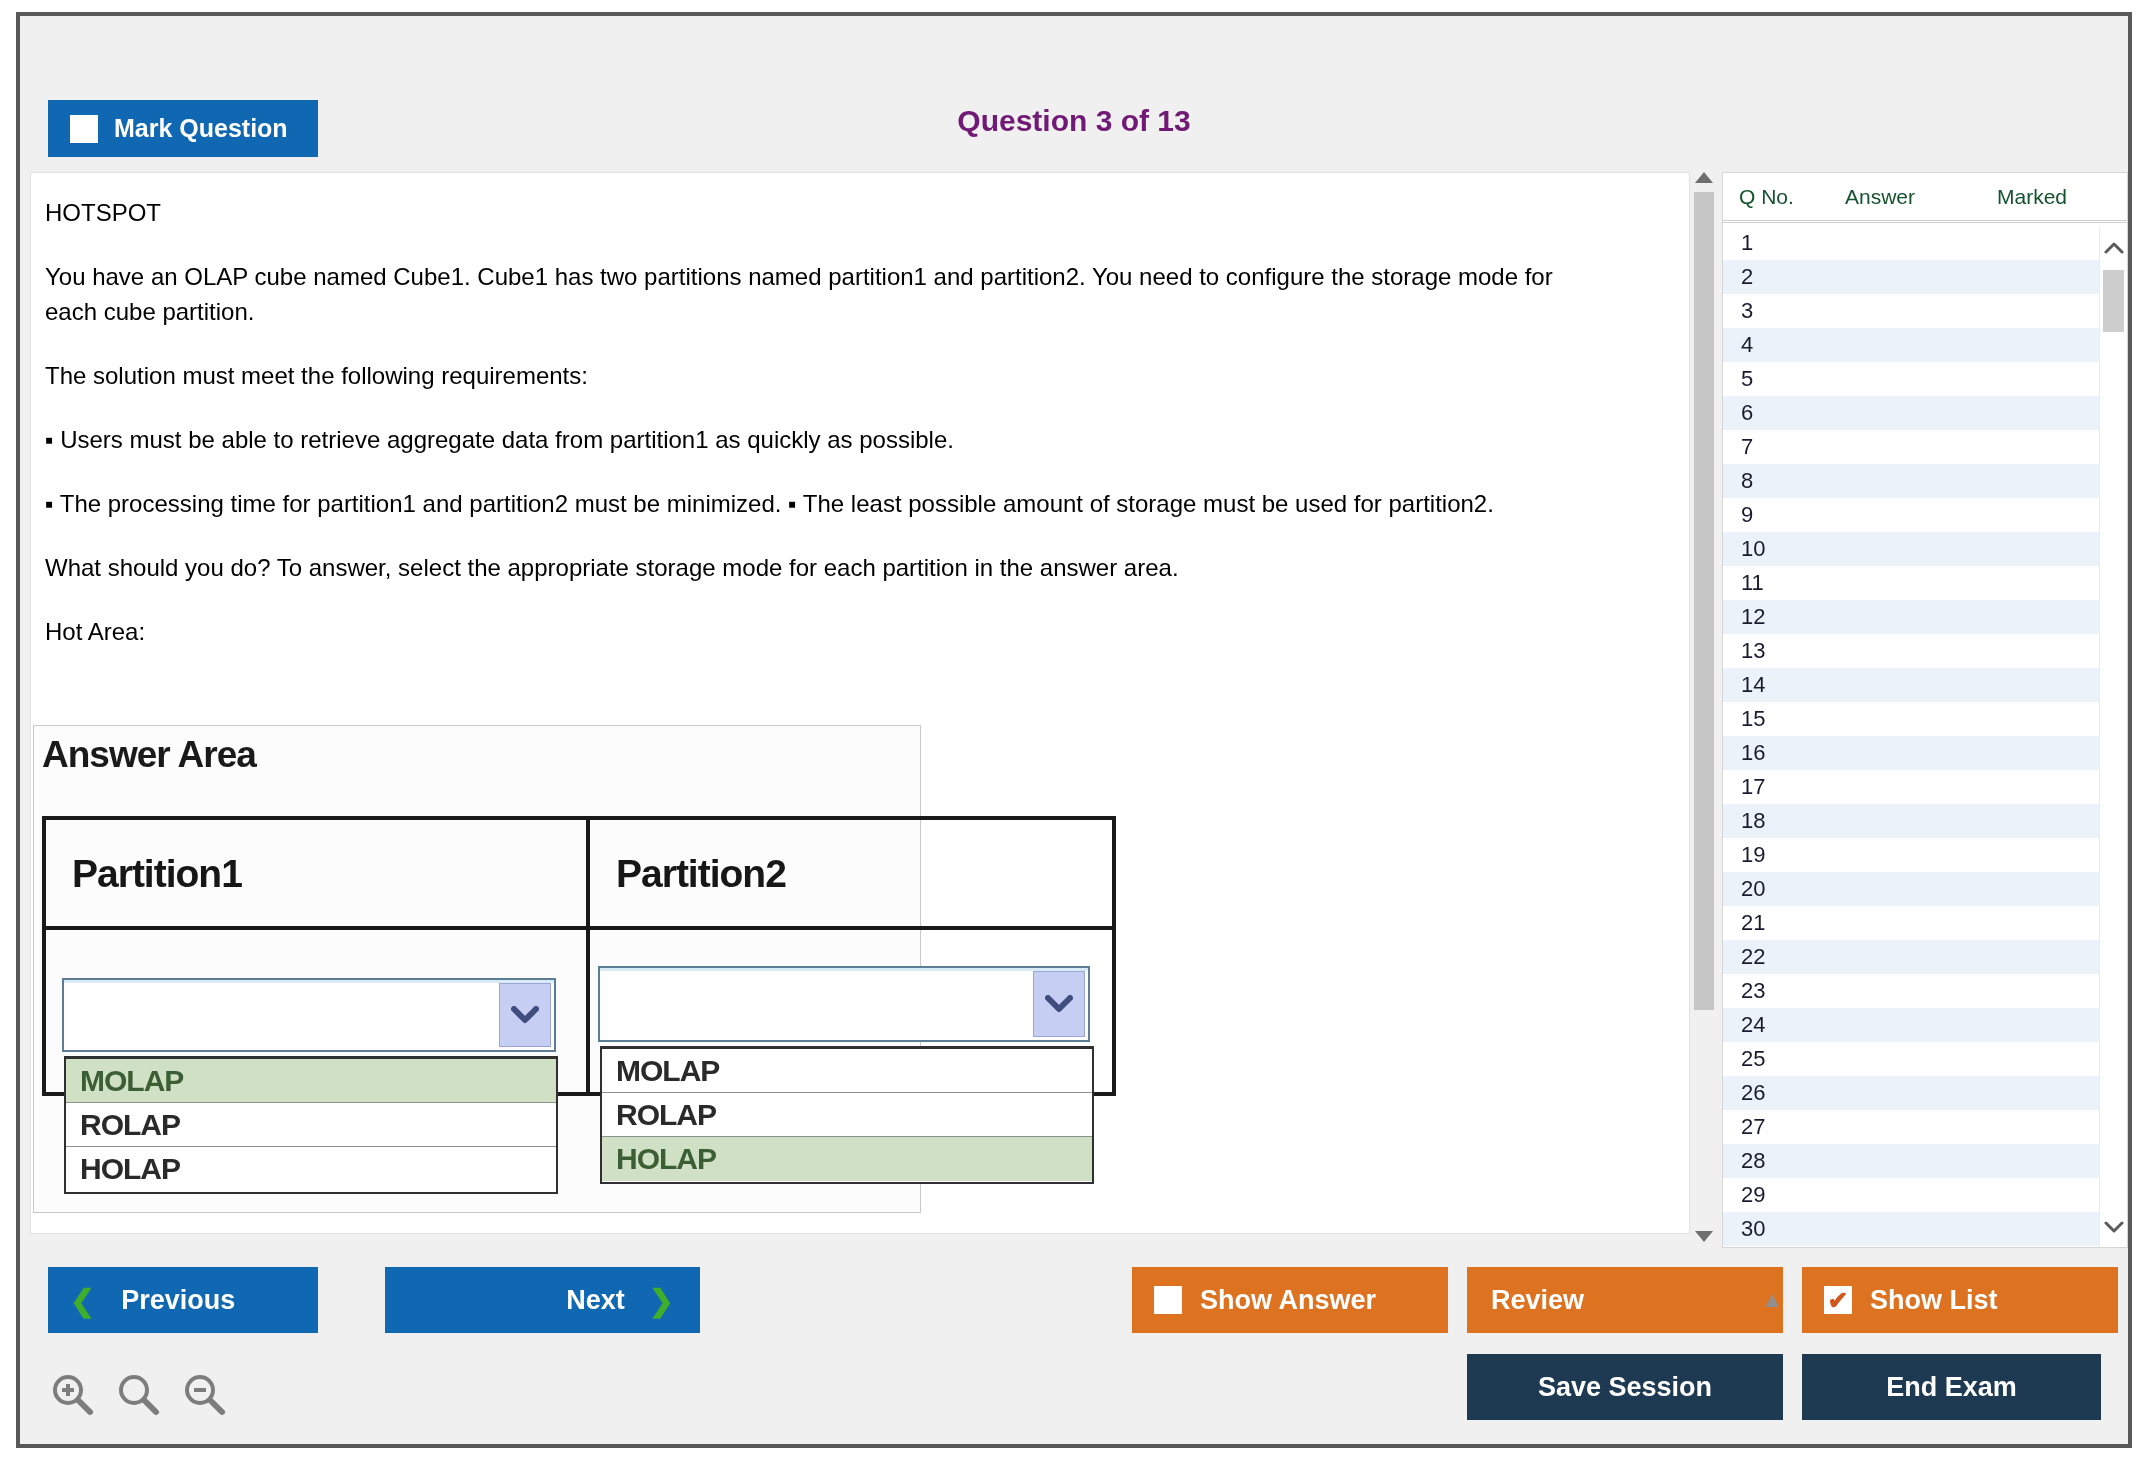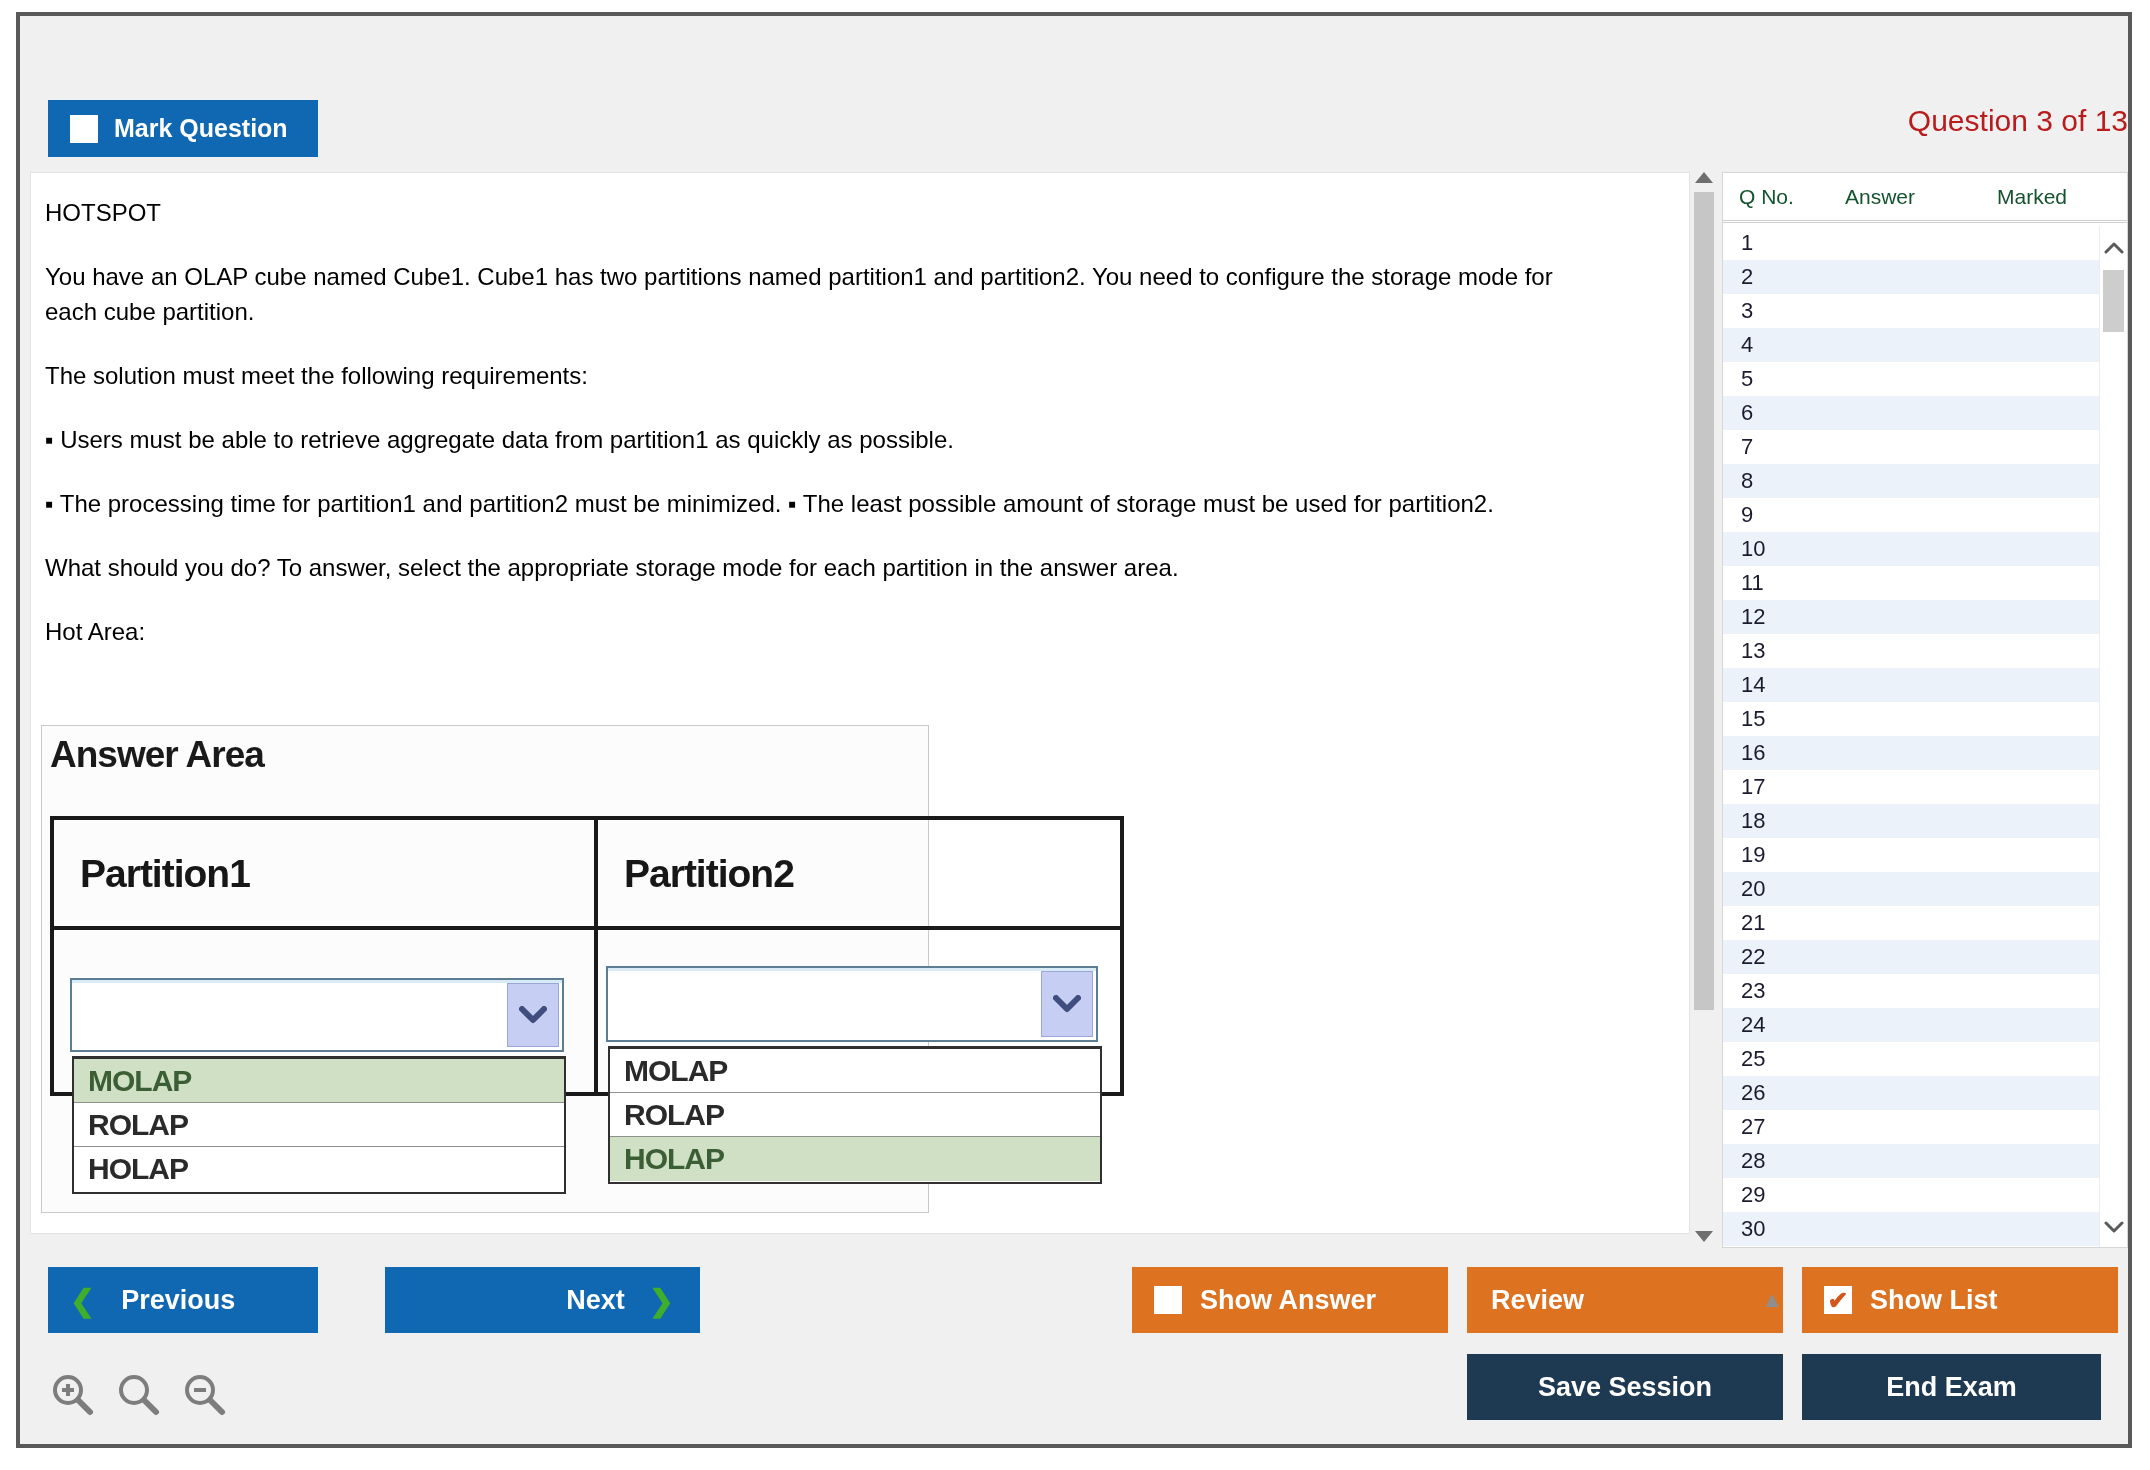--- a/index.html
+++ b/index.html
@@ -17,31 +17,31 @@
   .ctrl-min { right:196px; font-size:28px; }
   .ctrl-max { right:106px; }
   .ctrl-max .box { display:inline-block; width:22px; height:22px; border:2px solid #9a9a9a; }
   .ctrl-close { right:22px; font-size:32px; font-weight:400; }
 
   
   .btn-mark { position:absolute; left:28px; top:84px; width:270px; height:57px; background:#1068b2;
               display:flex; align-items:center; padding-left:22px; cursor:pointer; }
   .cb { width:28px; height:28px; background:#fff; flex:0 0 auto; }
   .btn-mark .lbl { color:#fff; font-size:25px; font-weight:bold; margin-left:16px; }
-  .q-counter { position:absolute; left:0; top:88px; width:2108px; text-align:right;
-               font-size:30px; font-weight:normal; color:#b91c1c; }
+  .q-counter { position:absolute; left:0; top:88px; width:2108px; text-align:center;
+               font-size:30px; font-weight:bold; color:#701a75; }
 
   
   .main { position:absolute; left:10px; top:156px; width:1660px; height:1062px; background:#fff;
           border:1px solid #e3e3e3; }
   .qtext { position:absolute; left:14px; top:22px; width:1510px; font-size:24px; line-height:35px; color:#000; }
   .qtext p { margin-bottom:29px; }
 
   
-  .hotarea { position:absolute; left:10px; top:552px; width:888px; height:488px;
+  .hotarea { position:absolute; left:2px; top:552px; width:888px; height:488px;
              background:#fcfcfc; border:1px solid #c9c9c9; }
   .aa-title { position:absolute; left:8px; top:8px; font-size:37px; font-weight:bold; color:#1a1a1a; letter-spacing:-1px; }
   .aa-table { position:absolute; left:8px; top:90px; width:1074px; height:280px; border:4px solid #1a1a1a; }
   .aa-divider { position:absolute; left:540px; top:0; width:4px; height:272px; background:#1a1a1a; }
   .aa-header { position:absolute; left:0; top:0; width:1066px; height:110px; border-bottom:4px solid #1a1a1a; }
   .aa-h1 { position:absolute; left:26px; top:32px; font-size:39px; font-weight:bold; color:#171717; letter-spacing:-1px; }
   .aa-h2 { position:absolute; left:570px; top:32px; font-size:39px; font-weight:bold; color:#171717; letter-spacing:-1px; }
 
   .dropdown { position:absolute; background:#fff; border:2px solid #5d7d95;
               box-shadow: inset 0 3px 0 #d8ebf6; cursor:pointer; }

